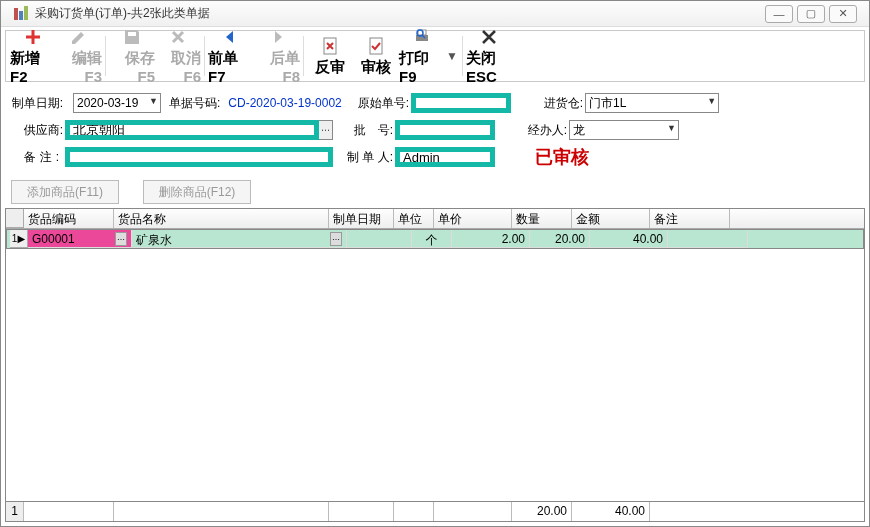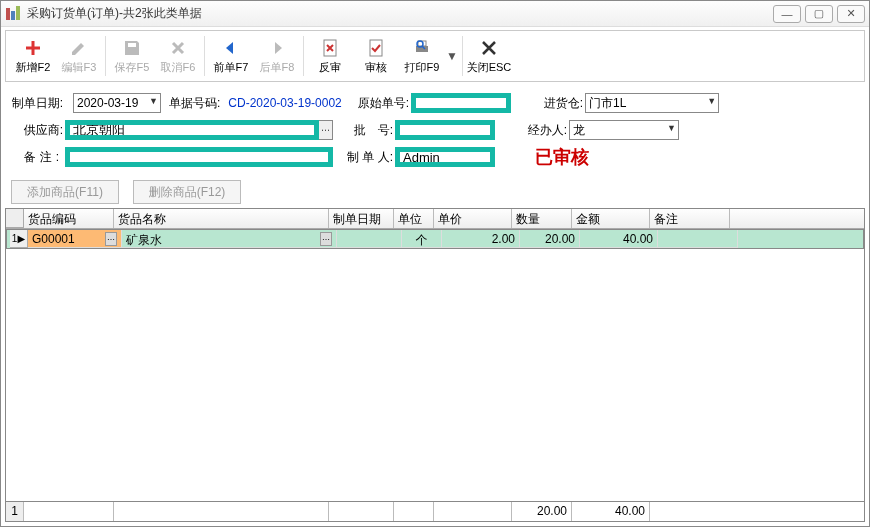--- a/index.html
+++ b/index.html
@@ -1,41 +1,41 @@
 <!DOCTYPE html>
 <html><head>
 <meta charset="utf-8">
 <style>
 * { box-sizing: border-box; margin: 0; padding: 0; }
 body { font-family: "Microsoft YaHei", SimSun, Arial, sans-serif; font-size: 12px; background: #fff; }
 .window { width: 870px; height: 527px; border: 1px solid #888; background: #fff; display: flex; flex-direction: column; position: relative; }
-.titlebar { height: 26px; background: linear-gradient(#fdfdfd,#f0f0f0); display: flex; align-items: center; padding: 0 4px; border-bottom: 1px solid #ddd; }
+.titlebar { height: 26px; background: linear-gradient(#fdfdfd,#f0f0f0); display: flex; align-items: center; padding: 0 12px; border-bottom: 1px solid #ddd; }
 .titlebar .app-icon { width: 16px; height: 16px; margin-right: 6px; display: flex; }
 .titlebar .title { flex: 1; color: #333; }
 .titlebar .wbtn { width: 28px; height: 18px; border: 1px solid #aaa; border-radius: 3px; margin-left: 4px; display: flex; align-items: center; justify-content: center; background: #fafafa; color: #555; font-size: 11px; cursor: pointer; }
 .toolbar { height: 52px; border: 1px solid #c9c9c9; margin: 3px 4px; display: flex; align-items: center; padding: 2px 4px; background: #fff; }
 .tbtn { display: flex; flex-direction: column; align-items: center; justify-content: center; width: 46px; height: 46px; cursor: pointer; user-select: none; }
-.tbtn.disabled { color: #aaa; }
+.tbtn.disabled { color: #aaa; text-align: right; }
 .tbtn .ic { width: 20px; height: 20px; display: flex; align-items: center; justify-content: center; }
-.tbtn .lbl { font-size: 11px; margin-top: 2px; }
+.tbtn .lbl { font-size: 15px; margin-top: 2px; font-weight: bold; }
 .tsep { width: 1px; height: 40px; background: #ddd; margin: 0 3px; }
 .chev { width: 14px; height: 46px; display: flex; align-items: center; justify-content: center; color: #555; cursor: pointer; }
 .form-area { padding: 6px 10px 4px 10px; border-bottom: 0; }
 .frow { display: flex; align-items: center; height: 24px; margin-bottom: 3px; }
 .flabel { text-align: right; display: inline-block; margin-right: 2px; }
 .flabel.w1 { width: 52px; }
 .flabel.w3 { width: 50px; }
 .txt { border: 5px solid #14b8a6; height: 20px; padding: 1px 3px; font-family: inherit; font-size: 13px; background: #fff; }
 .sel { border: 1px solid #888; height: 20px; padding: 0 16px 0 3px; background: #fff; font-size: 12px; appearance: none; position: relative; }
 .selwrap { position: relative; display: inline-block; }
 .selwrap::after { content: "▼"; position: absolute; right: 3px; top: 3px; font-size: 9px; pointer-events: none; color: #333; }
 .dotbtn { width: 14px; height: 20px; border: 1px solid #888; border-left: none; background: #efefef; font-size: 9px; display: inline-flex; align-items: center; justify-content: center; cursor: pointer; }
 .linkcode { color: #0033cc; margin: 0 6px; }
 .stamp { color: #cc0000; font-size: 18px; font-weight: bold; margin-left: 40px; }
-.action-row { padding: 4px 10px; display: flex; gap: 14px; }
+.action-row { padding: 4px 10px; display: flex; gap: 24px; }
 .wbtn2 { width: 108px; height: 24px; border: 1px solid #bbb; background: #f5f5f5; color: #999; font-size: 12px; cursor: pointer; font-family: inherit; }
 .grid { flex: 1; margin: 0 4px; border: 1px solid #888; overflow: hidden; background: #fff; position: relative; }
 .ghead { display: flex; background: linear-gradient(#fefefe,#eeeeee); border-bottom: 1px solid #aaa; height: 20px; }
 .gh { border-right: 1px solid #bbb; padding: 2px 4px; font-size: 12px; overflow: hidden; white-space: nowrap; }
 .grow { display: flex; height: 20px; }
 .grow.sel { background: #b8e6d0; }
 .gc { border-right: 1px solid #ddd; border-bottom: 1px solid #ddd; padding: 2px 4px; font-size: 12px; overflow: hidden; white-space: nowrap; }
 .gc.num { text-align: right; }
 .rowhead { width: 18px; background: #eee; border-right: 1px solid #aaa; border-bottom: 1px solid #aaa; display: flex; align-items: center; justify-content: center; font-size: 10px; }
 .cellbtn { float: right; width: 12px; height: 14px; background: #ddd; border: 1px solid #999; font-size: 8px; display: flex; align-items: center; justify-content: center; cursor: pointer; }
@@ -195,21 +195,21 @@
       <div class="gh" style="width:215px">货品名称</div>
       <div class="gh" style="width:65px">制单日期</div>
       <div class="gh" style="width:40px">单位</div>
       <div class="gh" style="width:78px">单价</div>
       <div class="gh" style="width:60px">数量</div>
       <div class="gh" style="width:78px">金额</div>
       <div class="gh" style="width:80px">备注</div>
     </div>
     <div class="grow sel">
       <div class="rowhead"><span>1</span>▶</div>
-      <div class="gc" style="width:94px;background:#fdba74"><span>G00001</span><span class="cellbtn">⋯</span></div>
+      <div class="gc" style="width:104px;background:#ec4899"><span>G00001</span><span class="cellbtn">⋯</span></div>
       <div class="gc" style="width:215px"><span>矿泉水</span><span class="cellbtn">⋯</span></div>
       <div class="gc" style="width:65px"></div>
       <div class="gc" style="width:40px;text-align:center">个</div>
       <div class="gc num" style="width:78px">2.00</div>
       <div class="gc num" style="width:60px">20.00</div>
       <div class="gc num" style="width:78px">40.00</div>
       <div class="gc" style="width:80px"></div>
     </div>
   </div>
 

